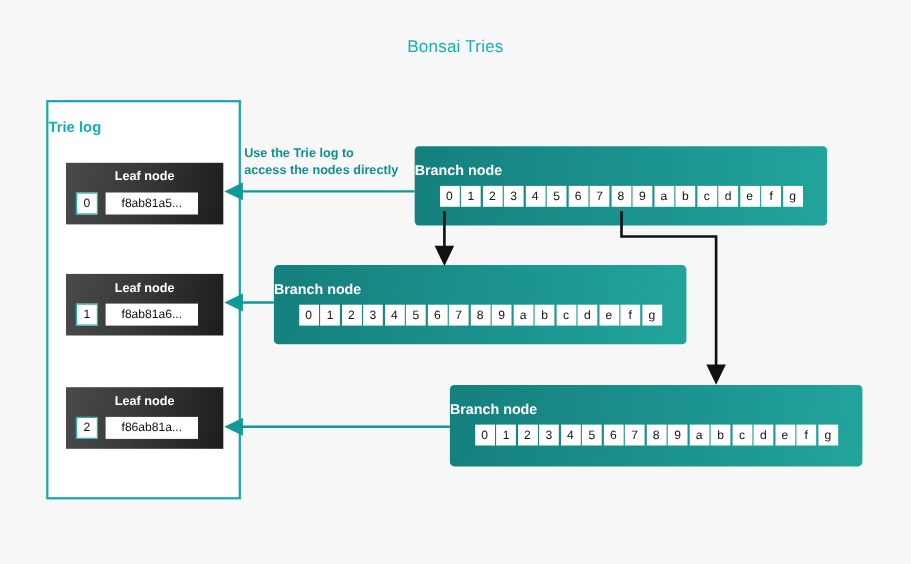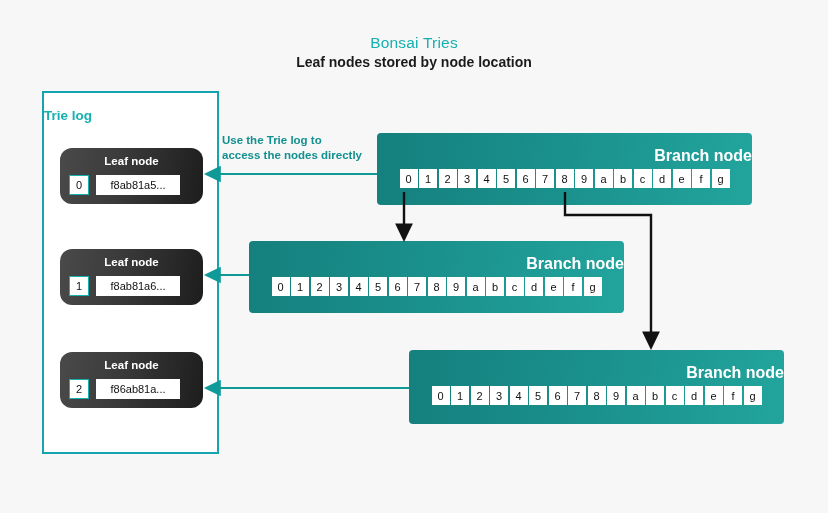--- a/index.html
+++ b/index.html
@@ -64,21 +64,21 @@
     font-weight: bold;
     color: #17b0b0;
   }
 
   
   .leaf {
     position: absolute;
     left: 60px;
     width: 143px;
     height: 56px;
-    border-radius: 12px;
+    border-radius: 0;
     background: linear-gradient(100deg, #4a4a4a 0%, #3a3a3a 42%, #1d1d1d 100%);
   }
   .leaf-label {
     position: absolute;
     left: 0;
     top: 7px;
     width: 143px;
     text-align: center;
     font-size: 11.5px;
     font-weight: bold;
@@ -119,22 +119,22 @@
   .branch {
     position: absolute;
     border-radius: 4px;
     background: linear-gradient(95deg, #15807e 0%, #1a8f8b 45%, #22a49d 100%);
   }
   .branch-label {
     position: absolute;
     left: 0;
     top: 14px;
     width: 100%;
-    text-align: right;
-    font-size: 16px;
+    text-align: left;
+    font-size: 13px;
     font-weight: bold;
     color: #ffffff;
   }
   .branch-cells {
     position: absolute;
     left: 0;
     top: 36px;
     width: 100%;
     display: flex;
     justify-content: center;
@@ -172,21 +172,20 @@
     height: 513px;
     pointer-events: none;
   }
 </style>
 </head>
 <body>
 
 <div class="canvas">
 
   <div class="title">Bonsai Tries</div>
-  <div class="subtitle">Leaf nodes stored by node location</div>
 
   <div class="trielog">
     <div class="trielog-title">Trie log</div>
   </div>
 
   <div class="leaf" style="top:148px;">
     <div class="leaf-label">Leaf node</div>
     <div class="leaf-row">
       <div class="leaf-index">0</div>
       <div class="leaf-hash">f8ab81a5...</div>

